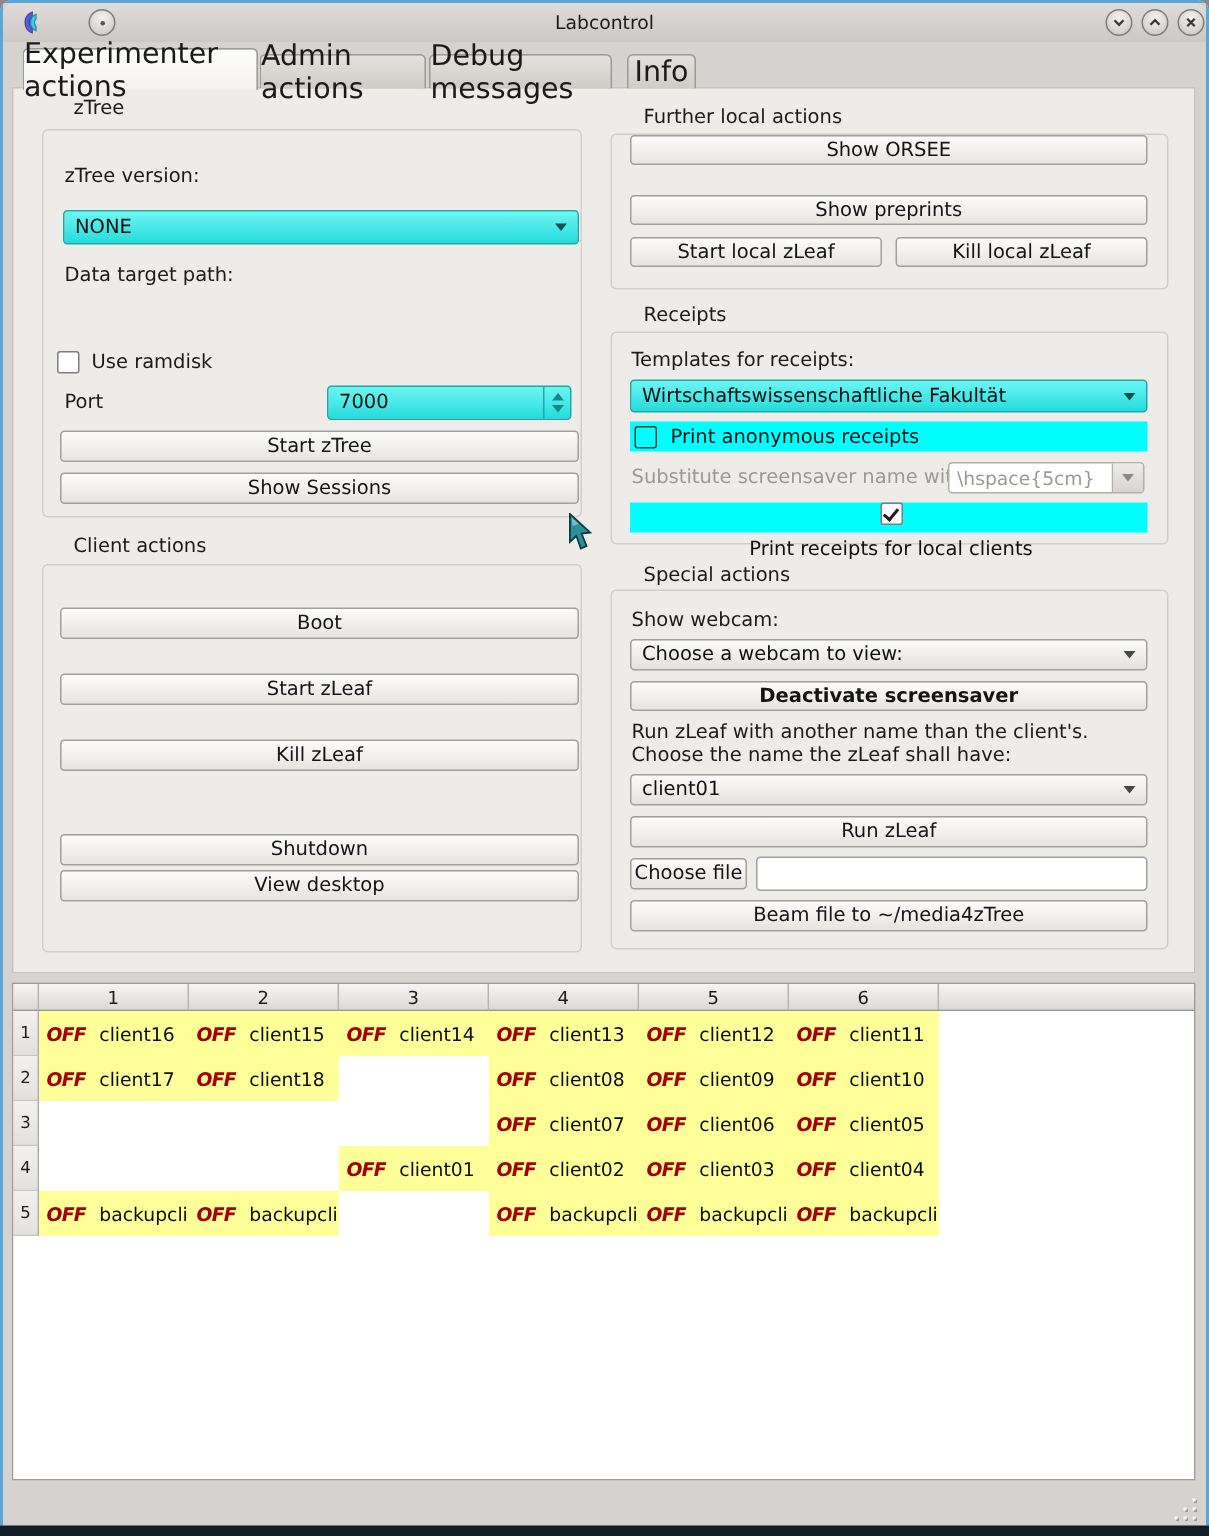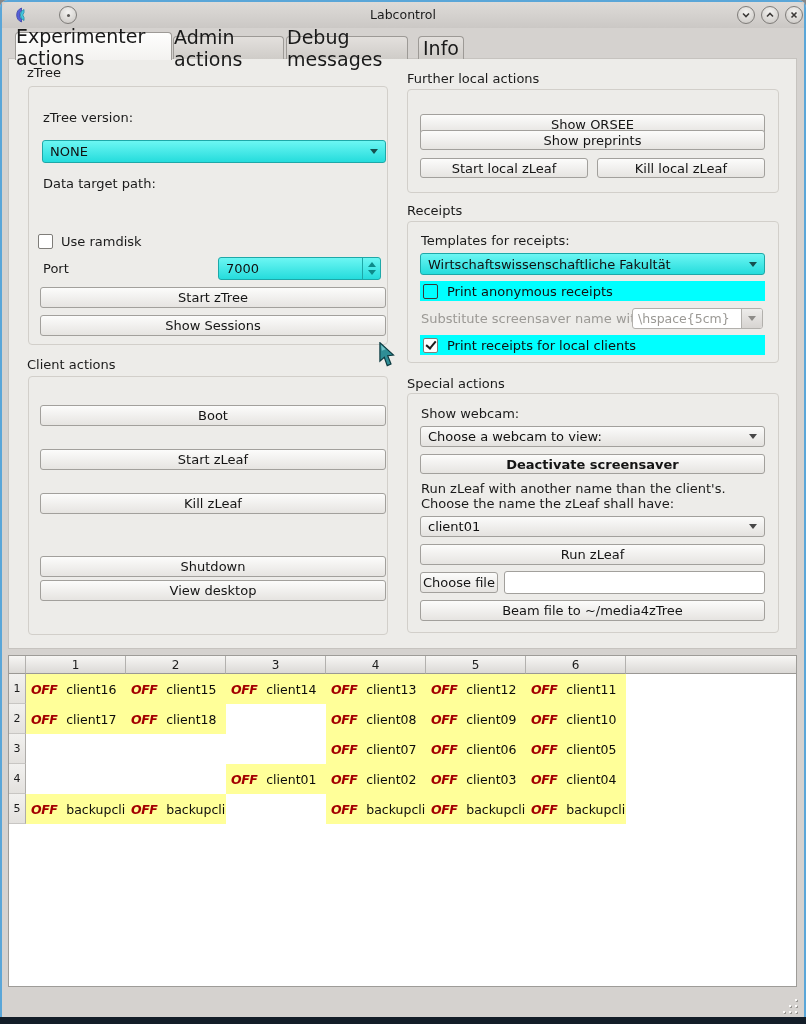--- a/index.html
+++ b/index.html
@@ -13,21 +13,21 @@
   .edge-bottom{left:0;right:0;bottom:0;height:7px;background:#131d28;z-index:60;}
   
   .titlebar{left:2px;top:2px;width:802px;height:26px;background:linear-gradient(#dedbd8,#cbc8c5);border-radius:7px 7px 0 0;}
   .wtitle{left:0;top:0;width:100%;height:26px;line-height:26px;text-align:center;font-size:12.5px;color:#1b1b1b;}
   .circle-btn{width:18px;height:18px;border-radius:50%;background:radial-gradient(circle at 50% 32%,#f4f3f1,#c7c4c0);border:1px solid #7e7c79;box-sizing:border-box;display:flex;align-items:center;justify-content:center;}
   
   .tab{background:linear-gradient(#e3e0dd,#cfccc8);border:1px solid #9d9a96;border-bottom:none;border-radius:4px 4px 0 0;font-size:19px;display:flex;align-items:center;justify-content:center;color:#1a1a1a;box-sizing:border-box;z-index:2;}
   .tab.active{background:linear-gradient(#fefefd,#f3f2f0);z-index:4;}
   .pane{left:8px;top:58px;width:789px;height:591px;background:#edece9;border:1px solid #c6c3bf;box-sizing:border-box;z-index:1;}
   
-  .grouplabel{font-size:13px;color:#1b1b1b;z-index:3;}
+  .grouplabel{font-size:13px;color:#1b1b1b;z-index:3;margin-left:22px;}
   .groupbox{border:1px solid #d2cfca;border-radius:4px;box-sizing:border-box;z-index:2;}
   .label{font-size:13px;color:#1b1b1b;z-index:3;}
   .note{font-size:13px;color:#1b1b1b;line-height:15px;z-index:3;}
   
   .btn{background:linear-gradient(#fcfcfb,#e6e4e1);border:1px solid #a2a09c;border-radius:3px;font-size:13px;display:flex;align-items:center;justify-content:center;color:#141414;box-sizing:border-box;z-index:3;}
   .combo{display:flex;align-items:center;justify-content:space-between;padding:0 7px;box-sizing:border-box;border-radius:3px;z-index:3;}
   .combo .txt{font-size:13px;color:#101010;white-space:nowrap;overflow:hidden;}
   .caret{width:0;height:0;border-left:4.5px solid transparent;border-right:4.5px solid transparent;border-top:5px solid #474747;flex:none;}
   .plainw{background:linear-gradient(#fbfbfa,#e4e2df);border:1px solid #a2a09c;}
   .cyanw{background:linear-gradient(#6cf6f3,#25dcdc);border:1px solid #1ea8a8;}
@@ -134,21 +134,21 @@
   <div class="abs grouplabel" style="left:27px;top:357px;">Client actions</div>
   <div class="abs groupbox" style="left:28px;top:376px;width:360px;height:259px;"></div>
   <div class="abs btn" style="left:40px;top:405px;width:346px;height:21px;">Boot</div>
   <div class="abs btn" style="left:40px;top:449px;width:346px;height:21px;">Start zLeaf</div>
   <div class="abs btn" style="left:40px;top:493px;width:346px;height:21px;">Kill zLeaf</div>
   <div class="abs btn" style="left:40px;top:556px;width:346px;height:21px;">Shutdown</div>
   <div class="abs btn" style="left:40px;top:580px;width:346px;height:21px;">View desktop</div>
 
   <div class="abs grouplabel" style="left:407px;top:71px;">Further local actions</div>
   <div class="abs groupbox" style="left:407px;top:89px;width:372px;height:104px;"></div>
-  <div class="abs btn" style="left:420px;top:114px;width:345px;height:20px;">Show ORSEE</div>
+  <div class="abs btn" style="left:420px;top:90px;width:345px;height:20px;">Show ORSEE</div>
   <div class="abs btn" style="left:420px;top:130px;width:345px;height:20px;">Show preprints</div>
   <div class="abs btn" style="left:420px;top:158px;width:168px;height:20px;">Start local zLeaf</div>
   <div class="abs btn" style="left:597px;top:158px;width:168px;height:20px;">Kill local zLeaf</div>
 
   <div class="abs grouplabel" style="left:407px;top:203px;">Receipts</div>
   <div class="abs groupbox" style="left:407px;top:221px;width:372px;height:142px;"></div>
   <div class="abs label" style="left:421px;top:233px;">Templates for receipts:</div>
   <div class="abs combo cyanw" style="left:420px;top:253px;width:345px;height:22px;">
     <span class="txt">Wirtschaftswissenschaftliche Fakultät</span>
     <span class="caret"></span>
@@ -157,21 +157,21 @@
     <span class="cb" style="background:transparent;border-color:#3a3a3a;"></span>
     <span>Print anonymous receipts</span>
   </div>
   <div class="abs disabled-label" style="left:421px;top:311px;">Substitute screensaver name with</div>
   <div class="abs dcombo" style="left:632px;top:308px;width:131px;height:21px;">
     <span class="txt">\hspace{5cm}</span>
     <span class="dbtn">
         <span class="caret"></span>
       </span>
   </div>
-  <div class="abs cyanrow" style="left:420px;top:335px;width:345px;height:20px;">
+  <div class="abs cyanrow" style="left:420px;top:335px;width:345px;height:20px;flex-direction:column;">
     <span class="cb checked"></span>
     <span>Print receipts for local clients</span>
   </div>
 
   <div class="abs grouplabel" style="left:407px;top:376px;">Special actions</div>
   <div class="abs groupbox" style="left:407px;top:393px;width:372px;height:240px;"></div>
   <div class="abs label" style="left:421px;top:406px;">Show webcam:</div>
   <div class="abs combo plainw" style="left:420px;top:426px;width:345px;height:21px;">
     <span class="txt">Choose a webcam to view:</span>
     <span class="caret"></span>

